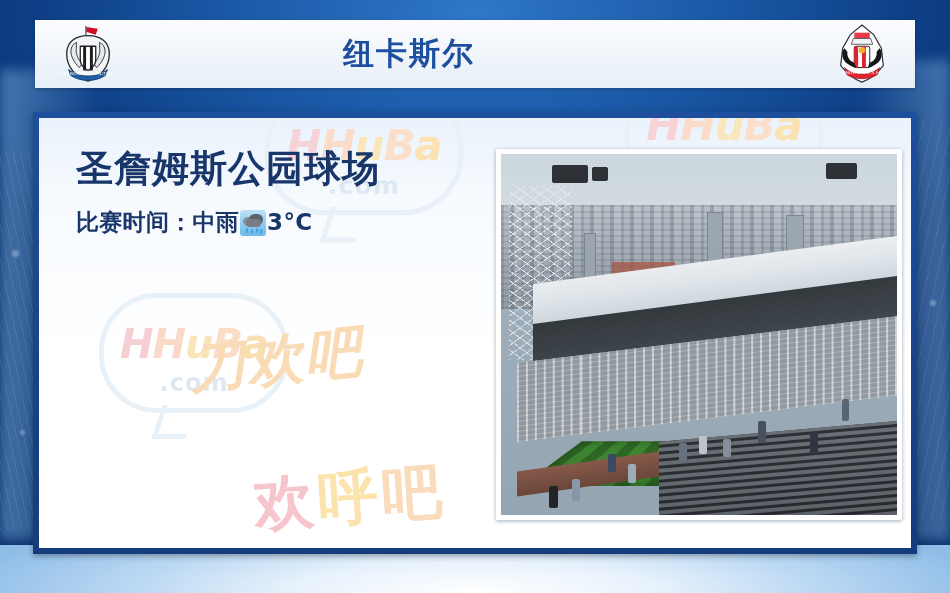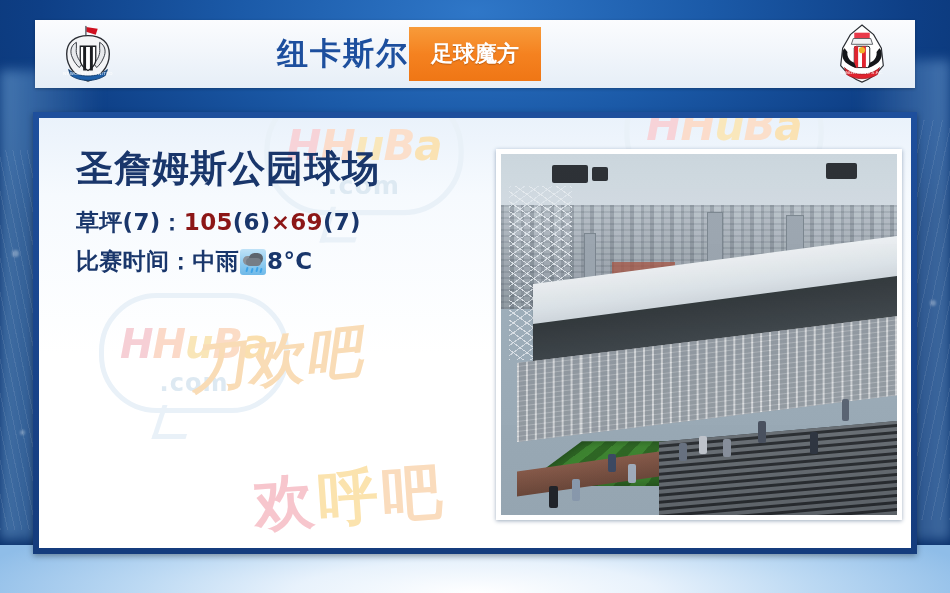--- a/index.html
+++ b/index.html
@@ -272,23 +272,20 @@
         <path d="M44 20 C50 23 51 30 48 36 C46 41 43 44 41 46 L38 42 C42 38 45 32 44 26 Z" fill="#e7e9ec" stroke="#34383f" stroke-width="1"></path>
         <path d="M24 24 h16 v14 c0 7 -8 11 -8 11 s-8 -4 -8 -11 z" fill="#ffffff" stroke="#1b1d21" stroke-width="1.3"></path>
         <path d="M27 24 h3 v25 h-3z M34 24 h3 v25 h-3z" fill="#1b1d21"></path>
         <path d="M12 48 C22 57 42 57 52 48 L50 54 C40 61 24 61 14 54 Z" fill="#1e5fa8" stroke="#16406f" stroke-width="1"></path>
         <text x="32" y="54" font-size="4.4" fill="#ffffff" text-anchor="middle" font-family="DejaVu Sans, sans-serif" letter-spacing="0.4">NEWCASTLE UNITED</text>
       </svg>
     </div>
     <div class="team-name">纽卡斯尔</div>
   </div>
 
-  <div class="center-logo">
-    <span>足球魔方</span>
-  </div>
 
   <div class="team-side team-right">
     <div class="crest">
       <svg viewBox="0 0 64 64" width="62" height="62">
         <path d="M32 2 L44 12 L52 26 L54 44 C46 54 38 59 32 61 C26 59 18 54 10 44 L12 26 L20 12 Z" fill="#ffffff" stroke="#2a2d33" stroke-width="1.2"></path>
         <path d="M24 10 h16 v6 h-16z" fill="#e9394a"></path>
         <path d="M23 16 h18 l2 6 h-22z" fill="#f2f3f5" stroke="#3a3e45" stroke-width=".8"></path>
         <rect x="24" y="24" width="16" height="22" rx="2" fill="#ffffff" stroke="#1b1d21" stroke-width="1"></rect>
         <path d="M24 24 h4 v22 h-4z M32 24 h4 v22 h-4z" fill="#e0242f"></path>
         <circle cx="32" cy="28" r="3.2" fill="#f0b429"></circle>
@@ -338,33 +335,30 @@
     <div class="wm" style="left:150px; top:205px; font-size:56px; font-weight:bold; font-style:italic; color:#fbe7c4; letter-spacing:2px; transform:rotate(-6deg);">
       <span style="color:#f9dcb6;">刀欢吧</span>
     </div>
 
     <div id="info">
 
       <div id="stadium-title">圣詹姆斯公园球场</div>
 
 
 
-      <div class="stat-line">
-        <span>草坪(7)：</span><span class="hl">105</span><span>(6)</span><span class="hl">×</span><span class="hl">69</span><span>(7)</span>
-      </div>
 
 
       <div class="stat-line">
         <span>比赛时间：</span><span>中雨</span><span class="wx-icon">
           <i class="c1"></i><i class="c2"></i><i class="c3"></i>
           <i class="r" style="left:6px;top:18px;"></i>
           <i class="r" style="left:11px;top:19px;"></i>
           <i class="r" style="left:16px;top:18px;"></i>
           <i class="r" style="left:20px;top:19px;"></i>
-        </span><span>8°C</span>
+        </span><span>3°C</span>
       </div>
 
     </div>
 
     <div id="photo-frame">
       <div id="photo">
         <div class="ph-sky"></div>
         <div class="ph-city"></div>
 
         <div class="ph-tower" style="left:52%;top:16%;width:4%;height:22%;"></div>

